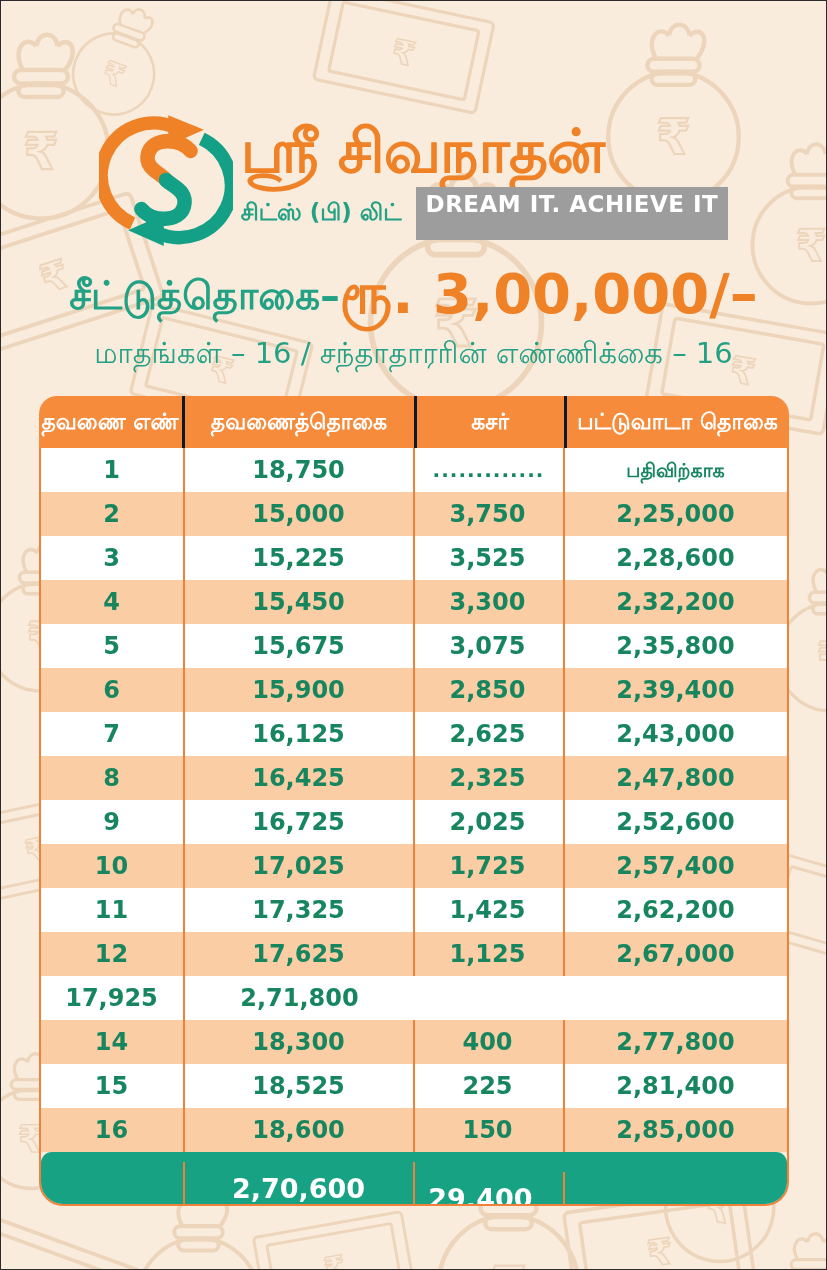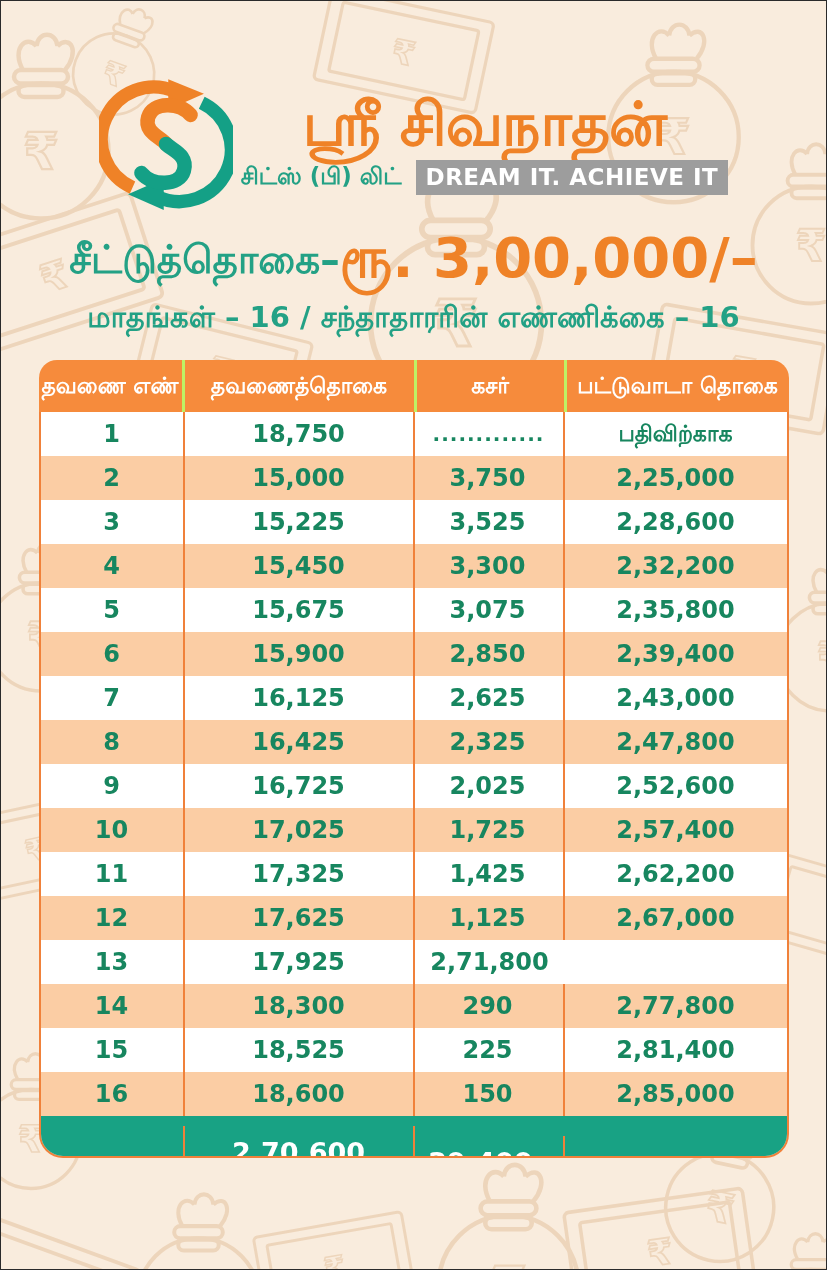--- a/index.html
+++ b/index.html
@@ -20,81 +20,81 @@
   .page{
     position:relative;width:827px;height:1270px;background:var(--bg);
     overflow:hidden;border:1px solid #2a2a2a;
   }
   .bg-pattern{position:absolute;inset:0;z-index:0;opacity:.85;}
   .content{position:relative;z-index:1;}
 
   
   .brand-row{
     display:flex;align-items:center;justify-content:center;
-    margin-top:76px;gap:8px;text-align:center;
+    margin-top:112px;gap:8px;
   }
   .logo-mark{width:134px;height:134px;flex:0 0 auto;}
   .brand-text{display:flex;flex-direction:column;}
   .brand-name{
     color:var(--orange);font-size:60px;font-weight:bold;line-height:1.05;
     letter-spacing:-1px;white-space:nowrap;
   }
   .brand-subrow{display:flex;align-items:center;gap:14px;margin-top:4px;}
   .brand-subtitle{color:var(--teal);font-size:23px;font-weight:bold;white-space:nowrap;}
   .brand-badge{
     background:var(--badge);color:#fff;font-size:23px;font-weight:bold;
-    padding:4px 10px 5px;letter-spacing:.5px;white-space:nowrap;
+    padding:4px 10px 23px;letter-spacing:.5px;white-space:nowrap;
   }
 
   
   .amount-line{
     display:flex;align-items:center;justify-content:center;
     margin-top:14px;
   }
   .amount-label{color:var(--teal);font-size:39px;font-weight:bold;}
   .amount-value{color:var(--orange);font-size:56px;font-weight:bold;letter-spacing:0px;}
   .months-line{
-    text-align:center;color:var(--teal);font-size:29px;font-weight:bold;
+    text-align:center;color:var(--teal);font-size:29px;font-weight:normal;
     margin-top:2px;
   }
 
   
   .chit-table{width:750px;margin:22px auto 0;}
   .t-header{
     display:grid;grid-template-columns:146px 232px 150px 222px;
     background:var(--header-orange);
     border-radius:18px 18px 0 0;height:52px;align-items:center;
   }
   .t-header .hcell{
     color:#fff;font-size:22px;font-weight:bold;text-align:center;
     height:52px;line-height:52px;white-space:nowrap;overflow:hidden;
   }
-  .t-header .hcell:not(:last-child){border-right:3px solid #bef264;}
+  .t-header .hcell:not(:last-child){border-right:3px solid #0f172a;}
 
   .t-outer{
     border:2px solid var(--divider);border-top:none;
     border-radius:0 0 24px 24px;overflow:hidden;
   }
   .t-row{
     display:grid;grid-template-columns:144px 230px 150px 222px;
     height:44px;align-items:center;background:#fff;
   }
   .t-row:nth-child(even){background:var(--peach);}
   .t-row .cell{
     color:var(--text-green);font-size:24px;font-weight:bold;text-align:center;
     height:44px;line-height:44px;white-space:nowrap;
   }
   .t-row .cell:not(:last-child){border-right:2px solid var(--divider);}
   .t-row .cell.kasar{text-align:center;padding-right:26px;margin-left:24px;}
-  .t-row .cell.tamil{font-size:22px;border-radius:14px;}
+  .t-row .cell.tamil{font-size:19px;border-radius:14px;}
   .t-row .cell.dots{letter-spacing:1px;font-size:20px;}
 
   .t-total{
     display:grid;grid-template-columns:144px 230px 150px 222px;
-    height:40px;align-items:center;background:var(--teal-dark);
+    height:52px;align-items:center;background:var(--teal-dark);border-radius:11px;
   }
   .t-total .cell{
     color:#fff;font-size:27px;font-weight:bold;text-align:center;
     height:54px;line-height:54px;
   }
   .t-total .cell:not(:last-child){border-right:2px solid var(--divider);}
   .t-total .cell.kasar{text-align:right;padding-right:30px;margin-top:20px;}
 </style>
 </head>
 <body>
@@ -245,28 +245,27 @@
           <div class="cell kasar">1,425</div>
           <div class="cell">2,62,200</div>
         </div>
         <div class="t-row">
           <div class="cell">12</div>
           <div class="cell">17,625</div>
           <div class="cell kasar">1,125</div>
           <div class="cell">2,67,000</div>
         </div>
         <div class="t-row">
-          <div class="cell">13</div>
           <div class="cell">17,925</div>
           <div class="cell">2,71,800</div>
         </div>
         <div class="t-row">
           <div class="cell">14</div>
           <div class="cell">18,300</div>
-          <div class="cell kasar">290</div>
+          <div class="cell kasar">400</div>
           <div class="cell">2,77,800</div>
         </div>
         <div class="t-row">
           <div class="cell">15</div>
           <div class="cell">18,525</div>
           <div class="cell kasar">225</div>
           <div class="cell">2,81,400</div>
         </div>
         <div class="t-row">
           <div class="cell">16</div>

